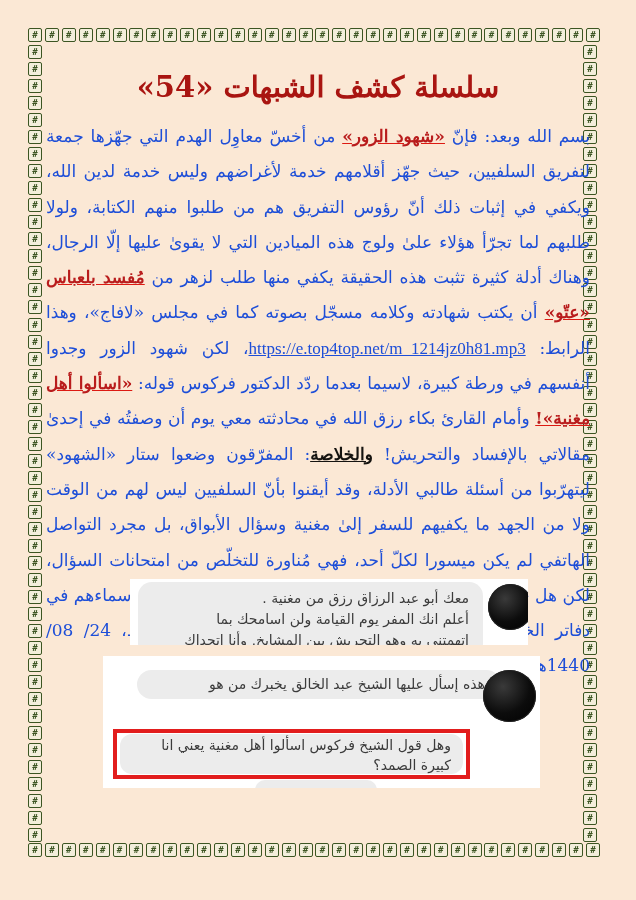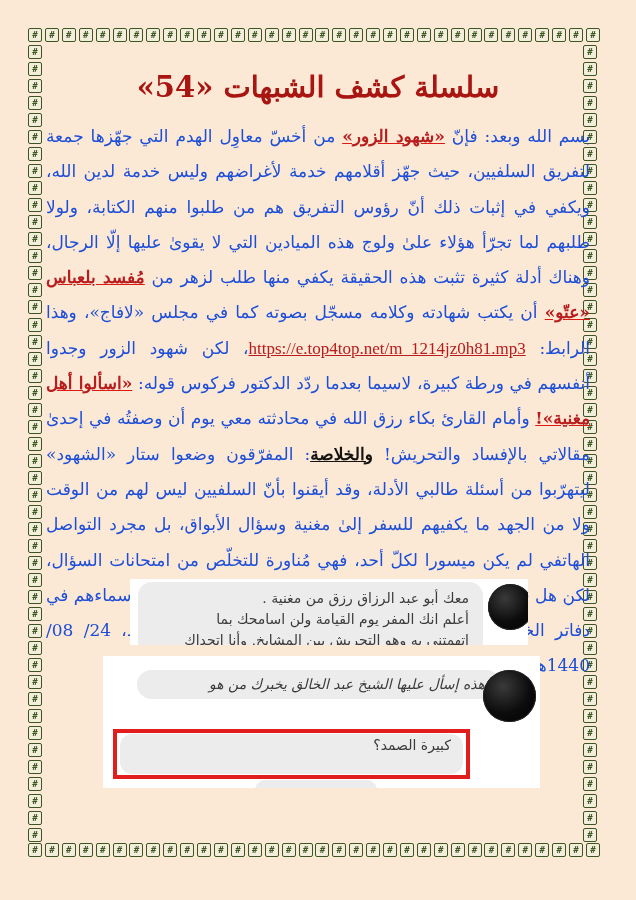--- a/index.html
+++ b/index.html
@@ -46,21 +46,21 @@
     direction: rtl; unicode-bidi: embed;
     text-align: justify;
     font-family: "DejaVu Serif", serif;
     font-size: 17px; line-height: 35.3px;
     color: #151310;
   }
   .seg-n  { color: #1d4ed8; }
   .seg-ru { color: #b91c1c; text-decoration: underline; text-decoration-color: #dd1a12; font-weight: bold; }
   .seg-u  { color: #151310; text-decoration: underline; font-weight: bold; }
   .seg-link {
-    color: #b91c1c; text-decoration: underline;
+    color: #1d4ed8; text-decoration: underline;
     direction: ltr; unicode-bidi: embed;
     font-family: "Liberation Serif", serif;
     cursor: pointer;
   }
 
   
   .shot {
     position: absolute; background: #ffffff; overflow: hidden;
     font-family: "DejaVu Sans", sans-serif;
   }
@@ -78,21 +78,21 @@
   .bubble {
     position: absolute;
     background: #ececec;
     border-radius: 16px;
     direction: rtl; 
     color: #3b3b3b;
     padding: 6px 14px;
     box-sizing: border-box;
   }
   .shot1 .msg1 { left: 8px; top: 3px; width: 345px; font-size: 14px; line-height: 21px; border-radius: 14px; }
-  .shot2 .msg2 { left: 34px; top: 14px; width: 364px; font-size: 14px; line-height: 21px; padding: 4px 16px; font-style: italic; }
+  .shot2 .msg2 { left: 34px; top: 14px; width: 364px; font-size: 14px; line-height: 21px; padding: 4px 16px; }
 
   .redbox {
     position: absolute; left: 10px; top: 73px; width: 357px; height: 50px;
     border: 4px solid #e21d1d;
     box-sizing: border-box;
     background: #ffffff;
   }
   .redbox .msg3 {
     position: absolute; inset: 1px 3px;
     border-radius: 12px;
@@ -294,19 +294,20 @@
     <div class="avatar"></div>
   </div>
 
   <div class="shot shot2">
     <div class="bubble msg2">
       <div>هذه إسأل عليها الشيخ عبد الخالق يخبرك من هو</div>
     </div>
     <div class="avatar"></div>
     <div class="redbox">
       <div class="bubble msg3">
+        <div>وهل قول الشيخ فركوس اسألوا أهل مغنية يعني انا</div>
         <div>كبيرة الصمد؟</div>
       </div>
     </div>
     <div class="partial-bubble"></div>
   </div>
 
 </div>
 
 </body></html>

